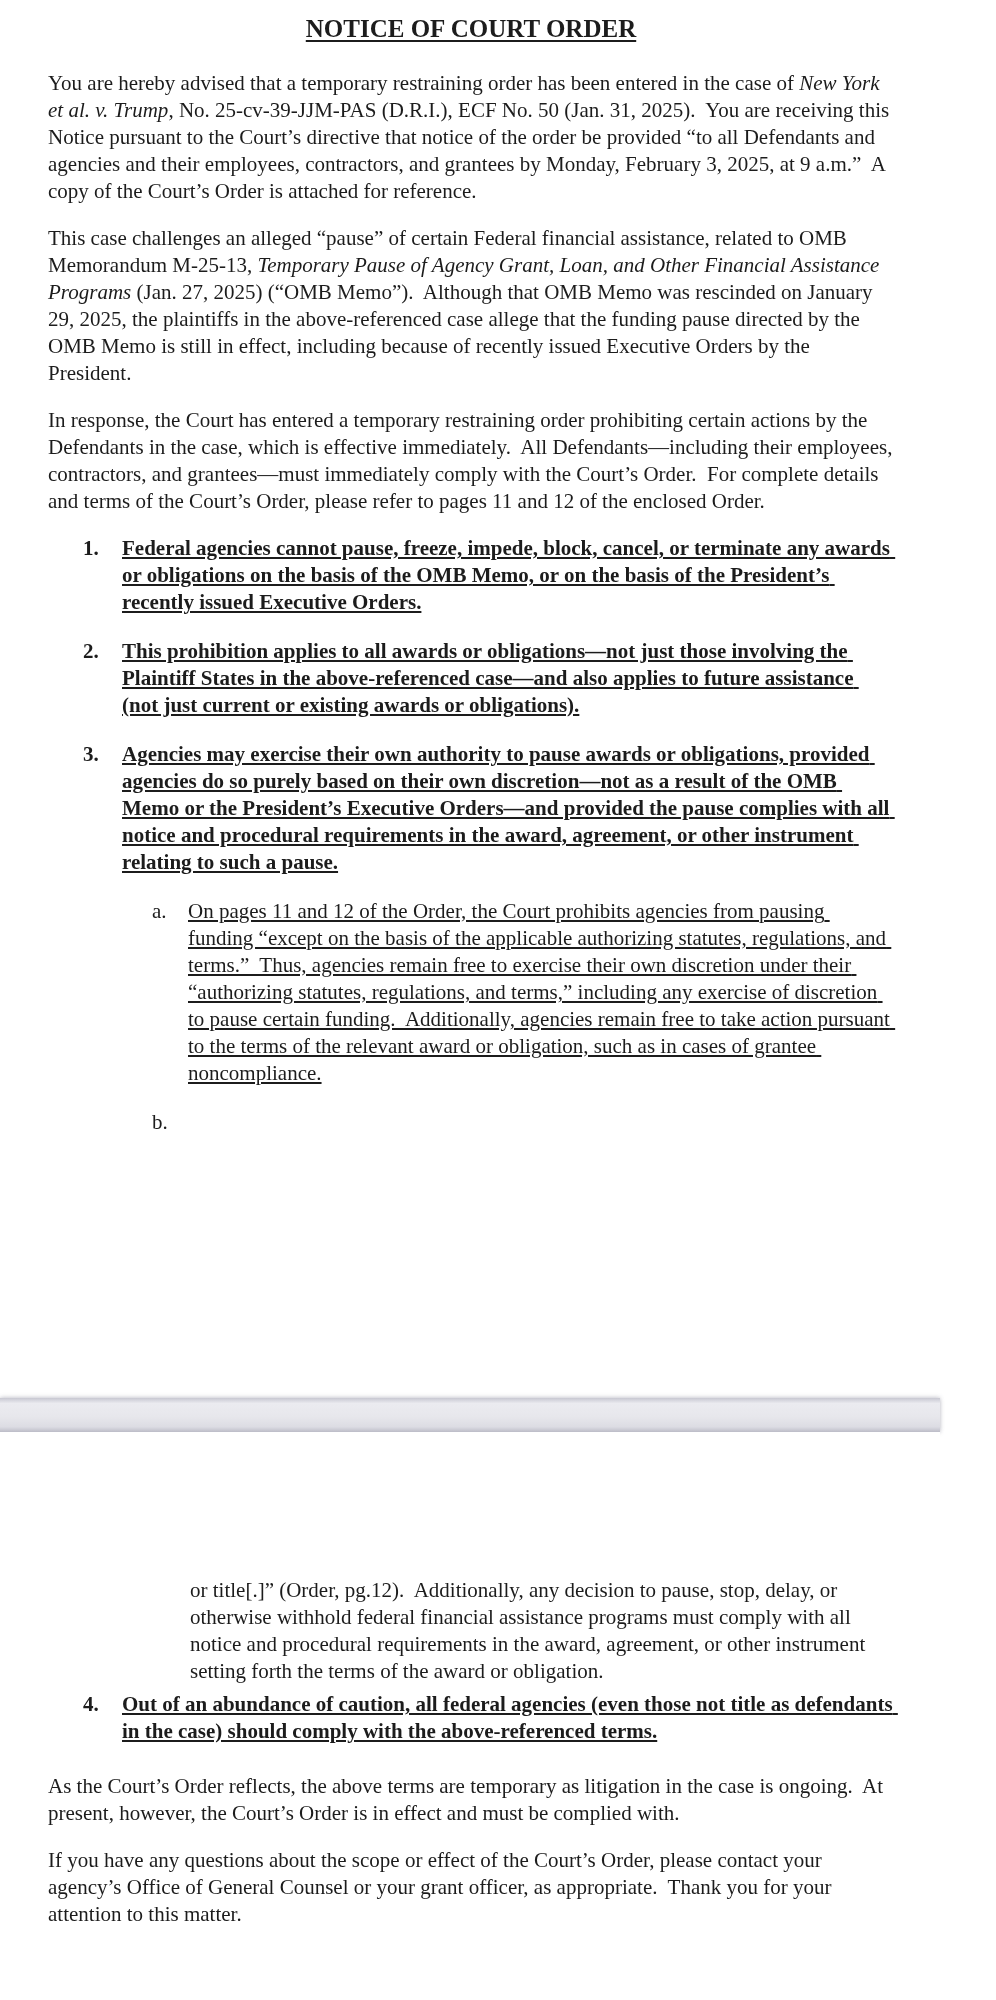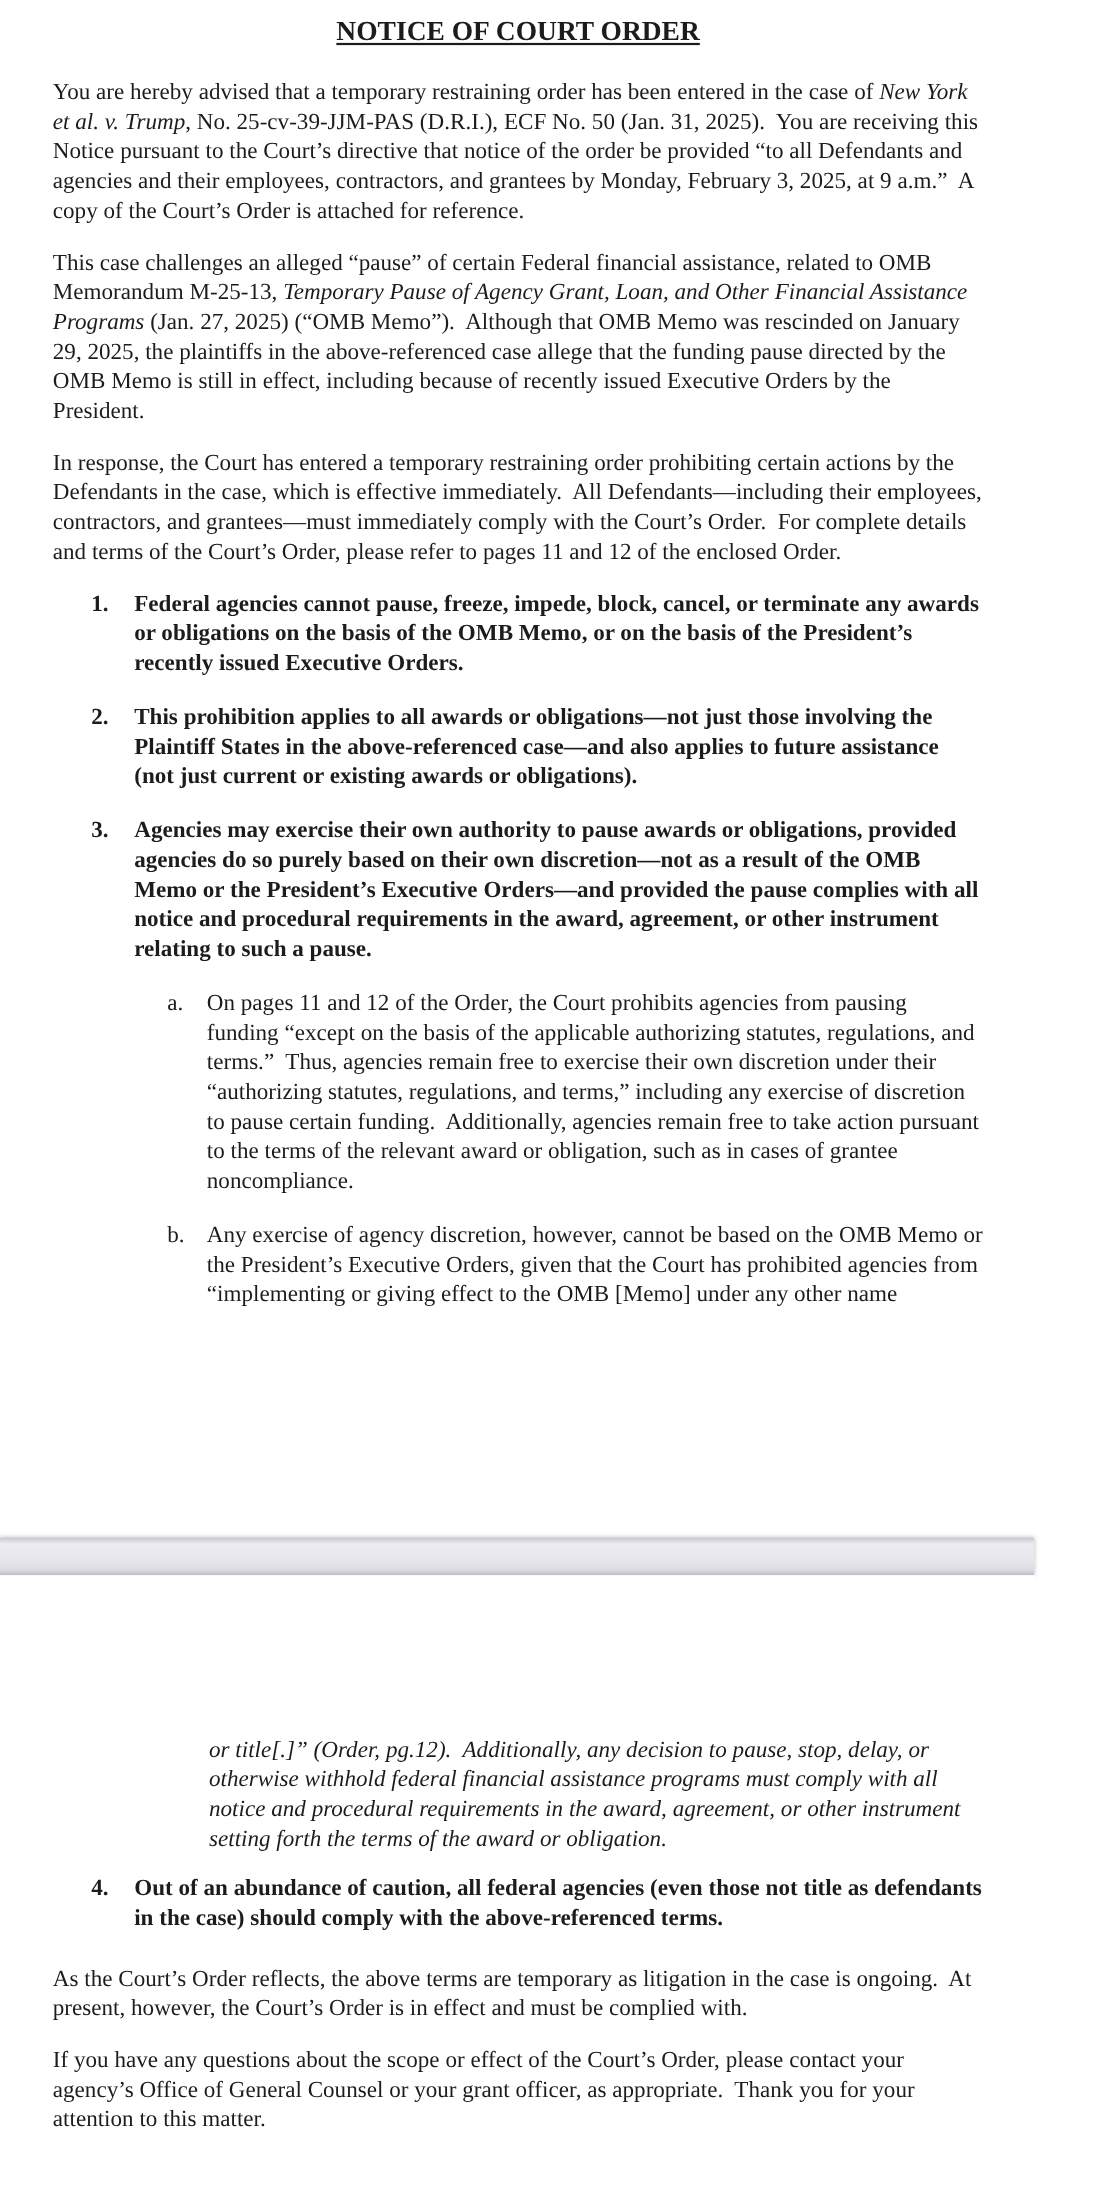--- a/index.html
+++ b/index.html
@@ -38,23 +38,23 @@
     margin: 0 0 20px 0;
     white-space: pre-wrap;
   }
   .li {
     display: flex;
     margin: 0 0 22px 0;
   }
   .li .marker { flex: none; white-space: pre; }
   .l1 .marker { margin-left: 35px; width: 39px; }
   .l2 .marker { margin-left: 104px; width: 36px; }
-  .li-text { white-space: pre-wrap; }
+  .li-text { white-space: pre-wrap; text-decoration: underline; }
   .bold { font-weight: 700; }
-  .cont-indent { margin-left: 142px; margin-bottom: 18px; font-style: italic; }
+  .cont-indent { margin-left: 142px; margin-bottom: 6px; }
   .closing-gap { margin-top: 28px; }
   em { font-style: italic; }
 </style>
 </head>
 <body>
 
 <div class="doc">
 
   <section class="page page-1">
 
@@ -82,21 +82,20 @@
       <span class="li-text">Agencies may exercise their own authority to pause awards or obligations, provided agencies do so purely based on their own discretion—not as a result of the OMB Memo or the President’s Executive Orders—and provided the pause complies with all notice and procedural requirements in the award, agreement, or other instrument relating to such a pause.</span>
     </div>
 
     <div class="li l2">
       <span class="marker">a.</span>
       <span class="li-text">On pages 11 and 12 of the Order, the Court prohibits agencies from pausing funding “except on the basis of the applicable authorizing statutes, regulations, and terms.”  Thus, agencies remain free to exercise their own discretion under their “authorizing statutes, regulations, and terms,” including any exercise of discretion to pause certain funding.  Additionally, agencies remain free to take action pursuant to the terms of the relevant award or obligation, such as in cases of grantee noncompliance.</span>
     </div>
 
     <div class="li l2">
       <span class="marker">b.</span>
-      <span class="li-text">Any exercise of agency discretion, however, cannot be based on the OMB Memo or the President’s Executive Orders, given that the Court has prohibited agencies from “implementing or giving effect to the OMB [Memo] under any other name</span>
     </div>
 
   </section>
 
   <div class="page-gap"></div>
 
   <section class="page page-2">
 
     <p class="para cont-indent">or title[.]” (Order, pg.12).  Additionally, any decision to pause, stop, delay, or otherwise withhold federal financial assistance programs must comply with all notice and procedural requirements in the award, agreement, or other instrument setting forth the terms of the award or obligation.</p>
 

